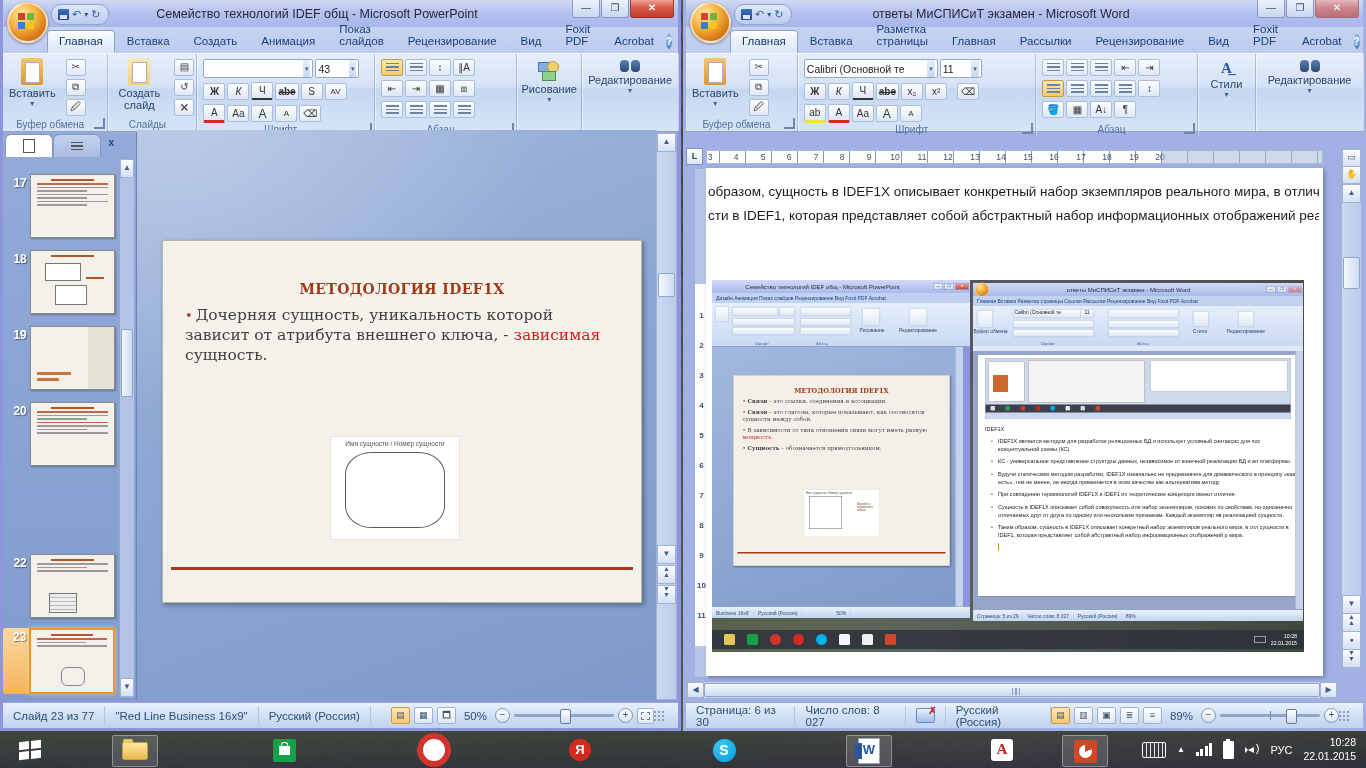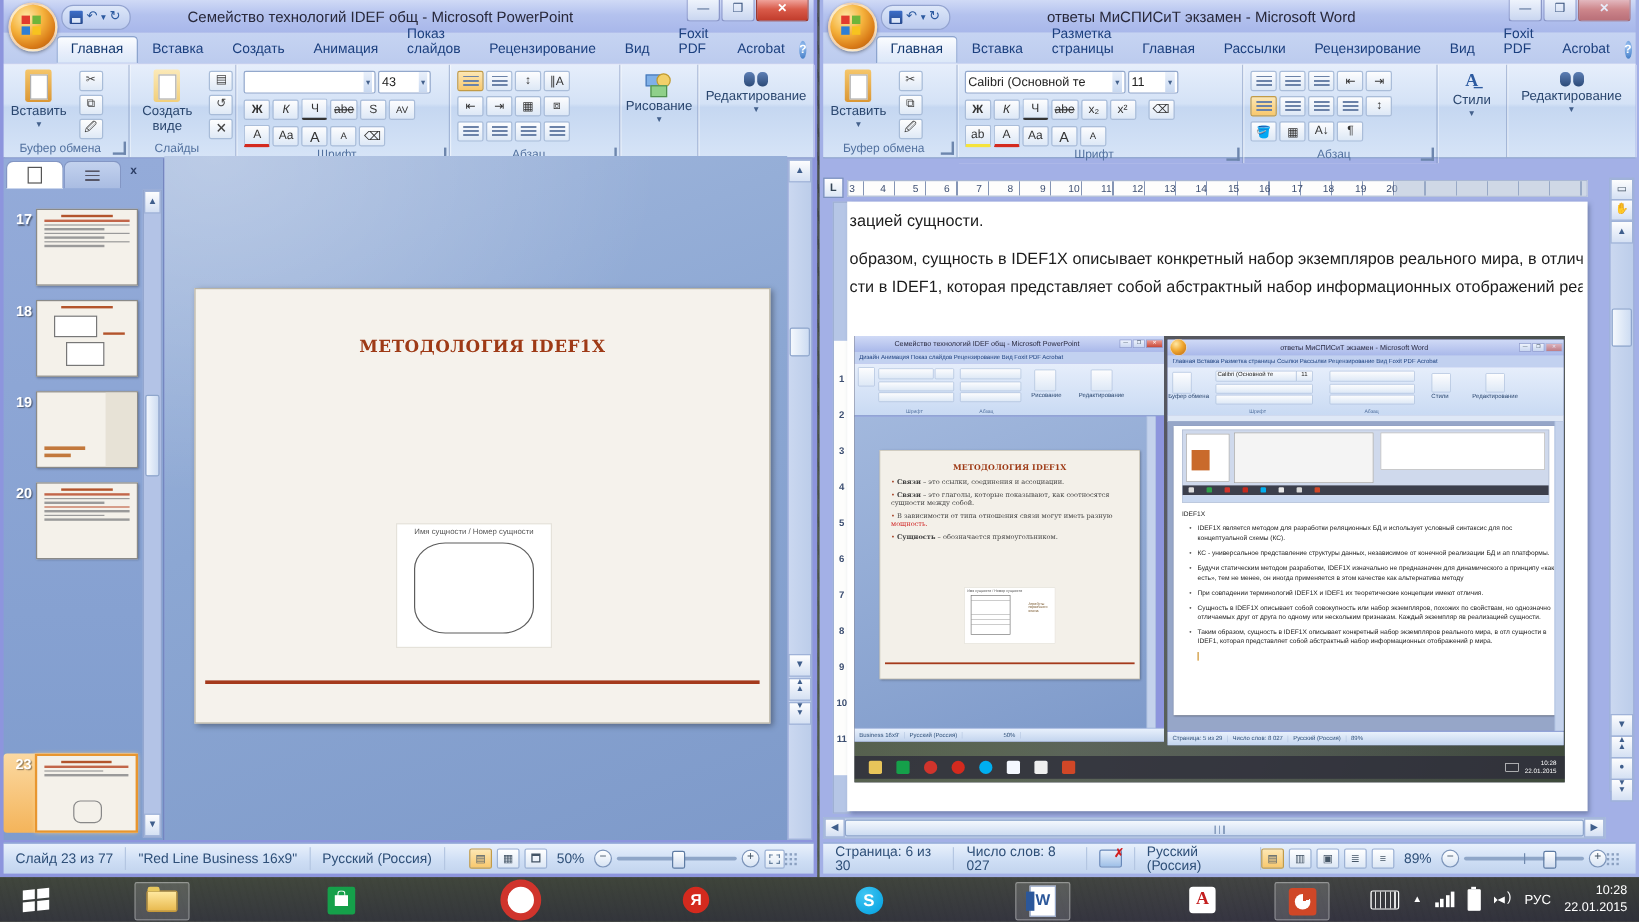--- a/index.html
+++ b/index.html
@@ -56,21 +56,21 @@
   .clip-ic::after{content:"";position:absolute;left:4px;top:4px;width:13px;height:19px;background:#fff;border:1px solid #b0b0b0;}
   .smallcol{display:flex;flex-direction:column;gap:3px;padding:5px 4px;}
   .sic{width:18px;height:15px;border:1px solid #a8bcd8;border-radius:2px;background:linear-gradient(#fefefe,#dfe9f6);
        font-size:10px;color:#444;text-align:center;line-height:14px;}
   .combo{display:flex;align-items:center;border:1px solid #93a8cc;background:#fff;border-radius:2px;height:17px;font-size:10.5px;color:#222;padding:0 2px;}
   .combo .dd{margin-left:auto;font-size:7px;color:#44618c;background:linear-gradient(#e9f0fb,#c8d8f0);height:100%;display:flex;align-items:center;padding:0 2px;}
   .gbrow{display:flex;gap:2px;align-items:center;}
   .gb{min-width:16px;height:15px;border:1px solid #aabdd9;border-radius:2px;background:linear-gradient(#fdfdfe,#dde8f6);
       font-size:10px;color:#333;display:flex;align-items:center;justify-content:center;padding:0 2px;}
   .gb.orange{background:linear-gradient(#fde7b4,#f8c86d);border-color:#c29b46;}
-  .strike{text-decoration:line-through;}
+  .strike{text-decoration:line-through;font-weight:bold;}
   .undl{border-bottom:2px solid #333;line-height:10px;}
   .clrA{border-bottom:3px solid #d42a1e;line-height:9px;}
   .hlA{border-bottom:3px solid #f5e33c;line-height:9px;}
   .plines{width:13px;height:9px;background:repeating-linear-gradient(#6b82a8 0 1.5px,transparent 1.5px 3.5px);}
   .binoc{width:20px;height:12px;position:relative;margin-bottom:2px;}
   .binoc::before,.binoc::after{content:"";position:absolute;top:0;width:9px;height:12px;border-radius:4px;background:linear-gradient(#5d7fb5,#2c4a78);}
   .binoc::before{left:0;} .binoc::after{right:0;}
   .shapes-ic{width:24px;height:22px;position:relative;margin-bottom:1px;}
   .shapes-ic i{position:absolute;display:block;}
   .shapes-ic .s1{left:1px;top:2px;width:10px;height:8px;background:#7fb0e8;border:1px solid #4a7ab8;}
@@ -284,21 +284,21 @@
             <span class="sic">🖉</span>
           </div>
         </div>
         <div class="glabel">Буфер обмена</div>
         <div class="dlaunch"></div>
       </div>
       <div class="grp" style="width:88px">
         <div style="display:flex">
           <div class="bigbtn">
             <span class="clip-ic" style="background:linear-gradient(#fbe9b8,#f2cf7a)"></span>
-            <span style="width:50px;text-align:center">Создать виде</span>
+            <span style="width:50px;text-align:center">Создать слайд</span>
           </div>
           <div class="smallcol">
             <span class="sic">▤</span>
             <span class="sic">↺</span>
             <span class="sic">🗙</span>
           </div>
         </div>
         <div class="glabel">Слайды</div>
       </div>
       <div class="grp" style="width:186px;padding:5px 6px 0">
@@ -430,20 +430,30 @@
             <div class="tl"></div>
             <div class="gl red"></div>
             <div class="gl"></div>
             <div class="gl s"></div>
             <div class="gl red"></div>
             <div class="gl"></div>
             <div class="gl s"></div>
             <div class="gl"></div>
           </div>
       </div>
+      <div class="trow" style="top:422px">
+        <span class="tnum">22</span>
+        <div class="tbox">
+            <div class="tl"></div>
+            <div class="gl"></div>
+            <div class="gl s"></div>
+            <div class="gl"></div>
+          <div class="tb-box" style="left:18px;bottom:4px;width:26px;height:18px;background:repeating-linear-gradient(#eee 0 3px,#bbb 3px 4px)"></div>
+        </div>
+      </div>
       <div class="trow sel" style="top:496px">
         <span class="tnum">23</span>
         <div class="tbox">
             <div class="tl"></div>
             <div class="gl red"></div>
             <div class="gl s"></div>
             <div class="gl"></div>
           <div style="position:absolute;left:30px;bottom:6px;width:22px;height:17px;border:1px solid #888;border-radius:6px"></div>
         </div>
       </div>
@@ -451,20 +461,21 @@
         <div class="sarr" style="top:0">▲</div>
         <div class="sthumb" style="top:170px;height:66px"></div>
         <div class="sarr" style="bottom:0">▼</div>
       </div>
     </div>
 
     <div id="ppt-editor">
       <div id="slide">
         <div class="stitle">МЕТОДОЛОГИЯ IDEF1X</div>
         <div class="sbody">
+          <p><span class="blt">•</span><span>Дочерняя сущность, уникальность которой зависит от атрибута внешнего ключа, - </span><span class="redw">зависимая</span><span> сущность.</span></p>
         </div>
         <div id="diag">
           <div class="dlab">Имя сущности / Номер сущности</div>
           <div class="rrect"></div>
         </div>
         <div class="redline"></div>
       </div>
     </div>
     <div class="vscroll" style="right:4px;top:132px;bottom:31px">
       <div class="sarr" style="top:0">▲</div>
@@ -667,21 +678,20 @@
         <b class="vn" style="top:292px">6</b>
       <b class="vn" style="top:322px">7</b>
         <b class="vn" style="top:352px">8</b>
       <b class="vn" style="top:382px">9</b>
         <b class="vn" style="top:412px">10</b>
       <b class="vn" style="top:442px">11</b>
     </div>
 
     <div id="page">
       <div class="dtext">
-        <div class="nw">зацией сущности.</div>
         <div style="height:8px"></div>
         <div class="nw">образом, сущность в IDEF1X описывает конкретный набор экземпляров реального мира, в отличие от</div>
         <div class="nw">сти в IDEF1, которая представляет собой абстрактный набор информационных отображений реального</div>
       </div>
 
       <div id="embed">
         <div id="embed-inner">
 
           <div class="mwin" style="left:0;top:0;width:516px;height:676px">
             <div class="mtitle">

